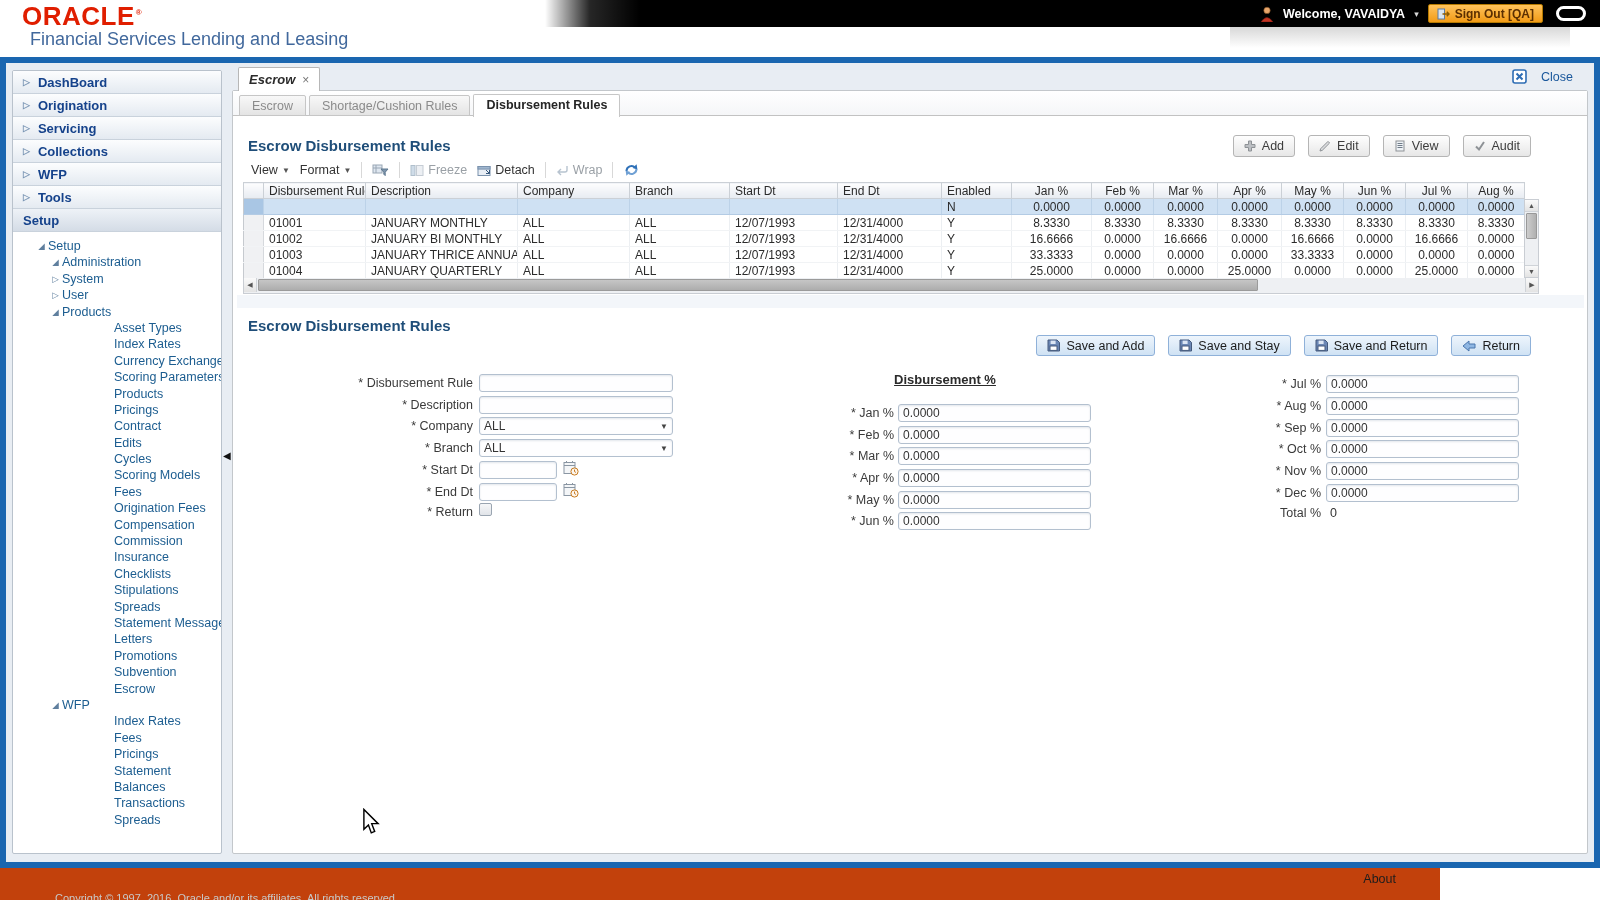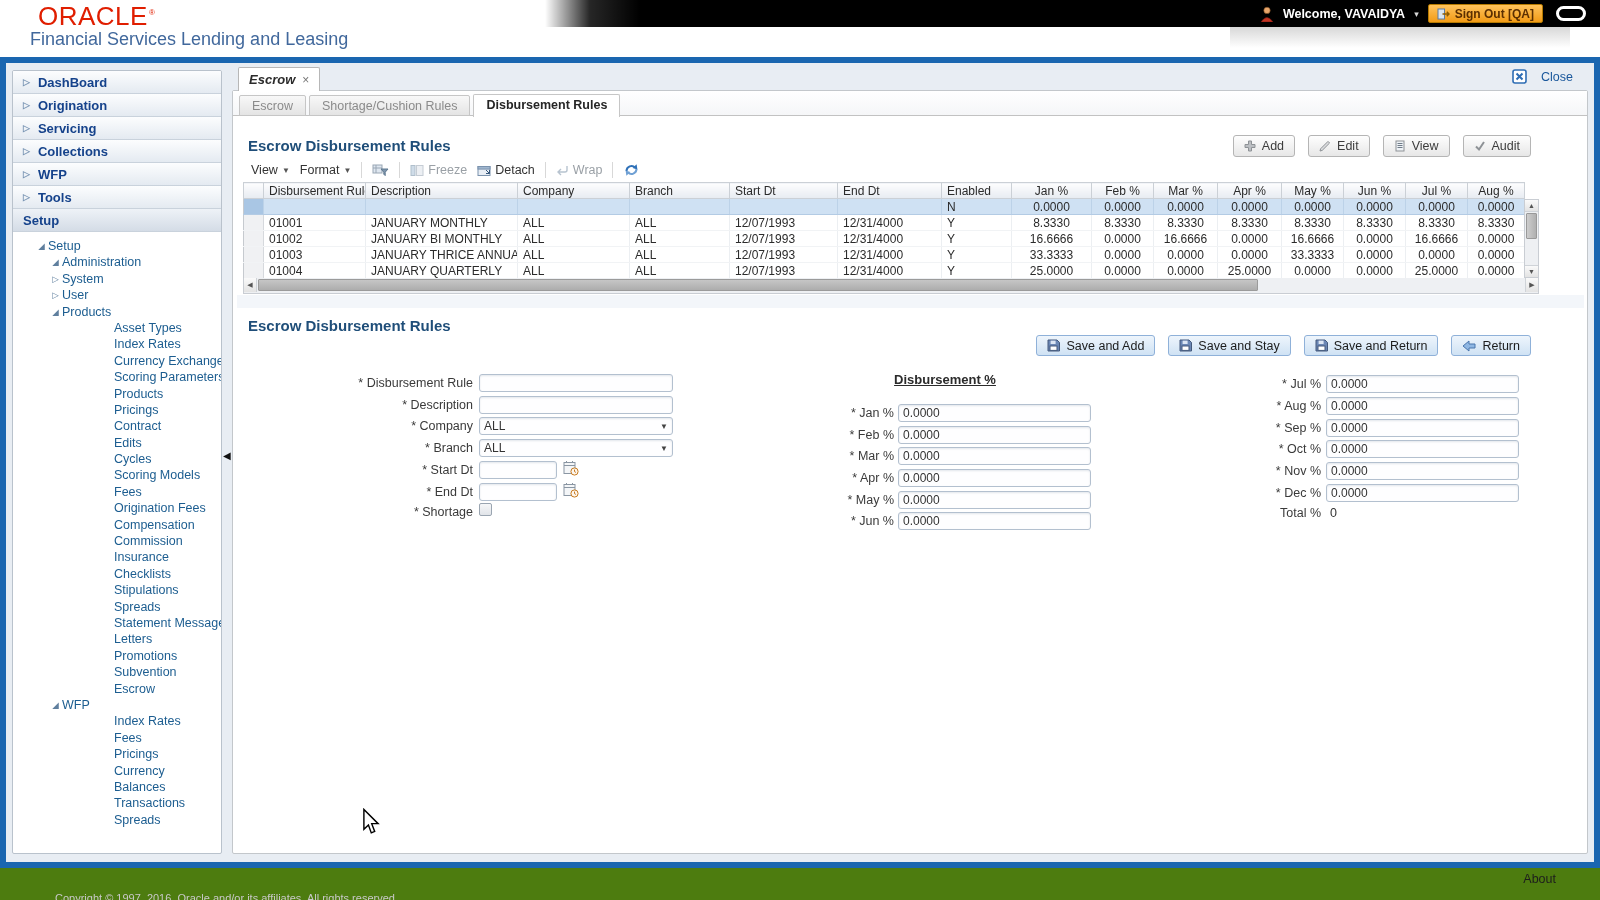--- a/index.html
+++ b/index.html
@@ -1,38 +1,38 @@
 <!DOCTYPE html>
 <html><head>
 <meta charset="utf-8">
 <style>
   *{box-sizing:border-box;margin:0;padding:0}
   html,body{width:1600px;height:900px;overflow:hidden;background:#fff;
     font-family:"Liberation Sans",sans-serif;position:relative}
 
   
   #header{position:absolute;left:0;top:0;width:1600px;height:57px;background:#fff}
-  #logo{position:absolute;left:38px;top:1px;color:#e01e00;font-size:26px;font-weight:normal;letter-spacing:.5px}
+  #logo{position:absolute;left:22px;top:1px;color:#e01e00;font-size:26px;font-weight:bold;letter-spacing:.5px}
   #logo .tm{font-size:8px;vertical-align:super;margin-left:1px}
   #tagline{position:absolute;left:30px;top:29px;color:#41689c;font-size:18px}
   #topbar{position:absolute;left:545px;top:0;width:1055px;height:27px;
     background:linear-gradient(90deg,rgba(0,0,0,0) 0,rgba(0,0,0,.85) 45px,#000 95px);
     display:flex;align-items:center;justify-content:flex-end;gap:9px;padding-right:14px}
   #welcome{color:#fff;font-size:12.5px;font-weight:bold}
   #topbar .caret{color:#d8d8d8;font-size:9px}
   #signout{display:flex;align-items:center;gap:5px;height:19px;padding:1px 8px;
     background:linear-gradient(#ffc35c,#f29b16);border:1px solid #b57a00;border-radius:2px;
     color:#5b2f00;font-weight:bold;font-size:12px;cursor:pointer}
   #oval{width:30px;height:15px;border:3px solid #fff;border-radius:9px;margin-left:4px}
   #graywedge{position:absolute;left:1230px;top:27px;width:340px;height:21px;opacity:.5;
     background:linear-gradient(180deg,#b0b0b0,rgba(255,255,255,0))}
 
   
   #frame{position:absolute;left:0;top:57px;width:1600px;height:811px;border:6px solid #1a66b0;background:#e8edf3}
-  #footer{position:absolute;left:0;top:868px;width:1600px;height:32px;background:#4d7c0f}
+  #footer{position:absolute;left:0;top:868px;width:1440px;height:32px;background:#c2410c}
   #about{position:absolute;right:44px;top:4px;font-size:12.5px;color:#1d1d1d;cursor:pointer}
   #copyright{position:absolute;left:55px;top:24px;font-size:11px;color:#c9c9c9;white-space:nowrap}
 
   
   #sidebar{position:absolute;left:12px;top:70px;width:210px;height:784px;background:#fff;
     border:1px solid #b9c2cc;border-radius:2px;overflow:hidden}
   .acc{height:23px;display:flex;align-items:center;gap:8px;padding-left:10px;
     background:linear-gradient(#fcfdfe,#e4eaf1);border-bottom:1px solid #c9d2dc;
     color:#15428b;font-weight:bold;font-size:13px;cursor:pointer}
   .acc .ch{color:#7c97b5;font-size:9px}
@@ -207,21 +207,21 @@
     <div class="ti t2l"><span>Spreads</span></div>
     <div class="ti t2l"><span>Statement Messages</span></div>
     <div class="ti t2l"><span>Letters</span></div>
     <div class="ti t2l"><span>Promotions</span></div>
     <div class="ti t2l"><span>Subvention</span></div>
     <div class="ti t2l"><span>Escrow</span></div>
     <div class="ti t1"><span class="tw">◢</span><span>WFP</span></div>
     <div class="ti t2l"><span>Index Rates</span></div>
     <div class="ti t2l"><span>Fees</span></div>
     <div class="ti t2l"><span>Pricings</span></div>
-    <div class="ti t2l"><span>Currency</span></div>
+    <div class="ti t2l"><span>Statement</span></div>
     <div class="ti t2l"><span>Balances</span></div>
     <div class="ti t2l"><span>Transactions</span></div>
     <div class="ti t2l"><span>Spreads</span></div>
   </div>
 </div>
 <span id="collapse-handle">◀</span>
 
 <div id="wintab"><span>Escrow</span><span class="x">×</span></div>
 <div id="closebox">
   <svg width="15" height="15" viewBox="0 0 15 15">
@@ -523,21 +523,21 @@
         <path d="M11.5 9.6 v2 l1.4 .8" fill="none" stroke="#c77a1e"></path>
       </svg></span>
   <div class="flbl" style="left:60px;top:394px;width:180px">* End Dt</div>
   <input class="fld" style="left: 246px; top: 392px; width: 78px;" value="">
   <span class="dicon" style="left:330px;top:391px"><svg width="16" height="16" viewBox="0 0 16 16">
         <rect x="1" y="2.5" width="11" height="11" fill="#f4f6f8" stroke="#8a96a3"></rect>
         <path d="M1 5.5 h11 M3.5 2.5 V1 M9.5 2.5 V1" stroke="#8a96a3"></path>
         <circle cx="11.5" cy="11.5" r="3.6" fill="#fdf6ee" stroke="#c77a1e"></circle>
         <path d="M11.5 9.6 v2 l1.4 .8" fill="none" stroke="#c77a1e"></path>
       </svg></span>
-  <div class="flbl" style="left:60px;top:414px;width:180px">* Shortage</div>
+  <div class="flbl" style="left:60px;top:414px;width:180px">* Return</div>
   <span class="cb" style="left:246px;top:412px"></span>
 
   <div id="dishdr">Disbursement %</div>
   <div class="flbl" style="left:540px;top:315px;width:121px">* Jan %</div>
   <input class="fld" style="left: 665px; top: 313px; width: 193px;" value="0.0000">
   <div class="flbl" style="left:540px;top:337px;width:121px">* Feb %</div>
   <input class="fld" style="left: 665px; top: 335px; width: 193px;" value="0.0000">
   <div class="flbl" style="left:540px;top:358px;width:121px">* Mar %</div>
   <input class="fld" style="left: 665px; top: 356px; width: 193px;" value="0.0000">
   <div class="flbl" style="left:540px;top:380px;width:121px">* Apr %</div>

